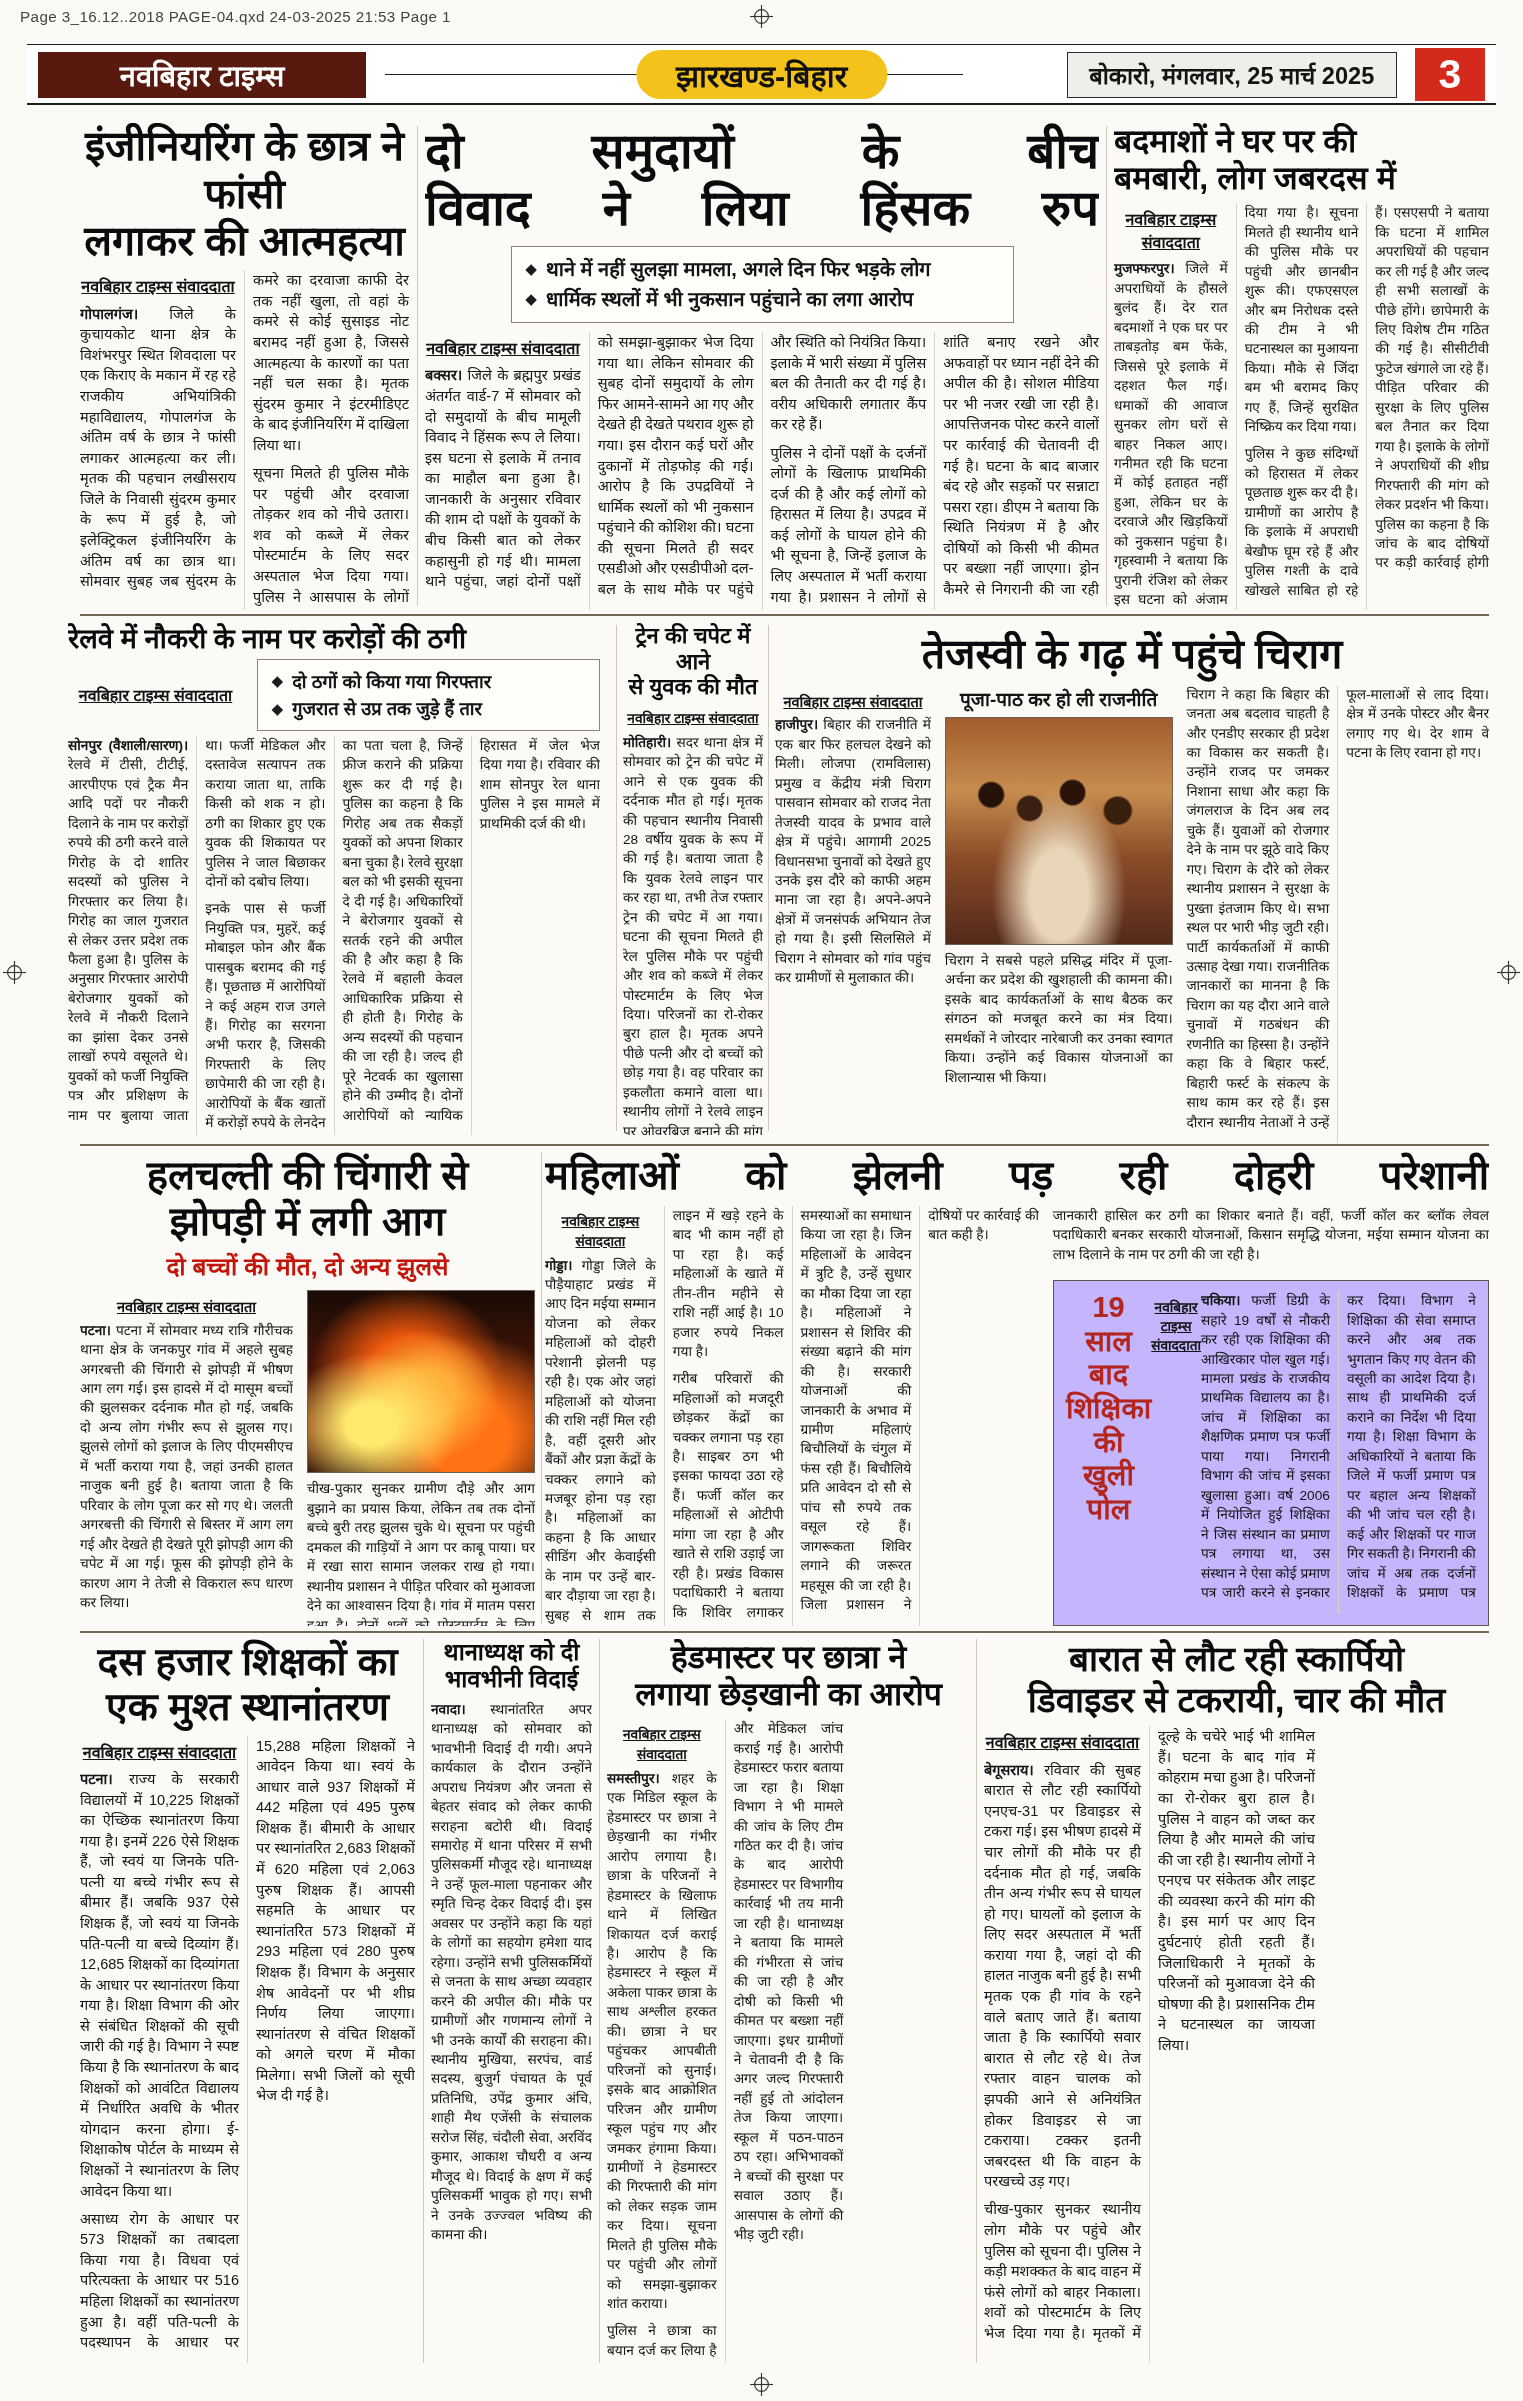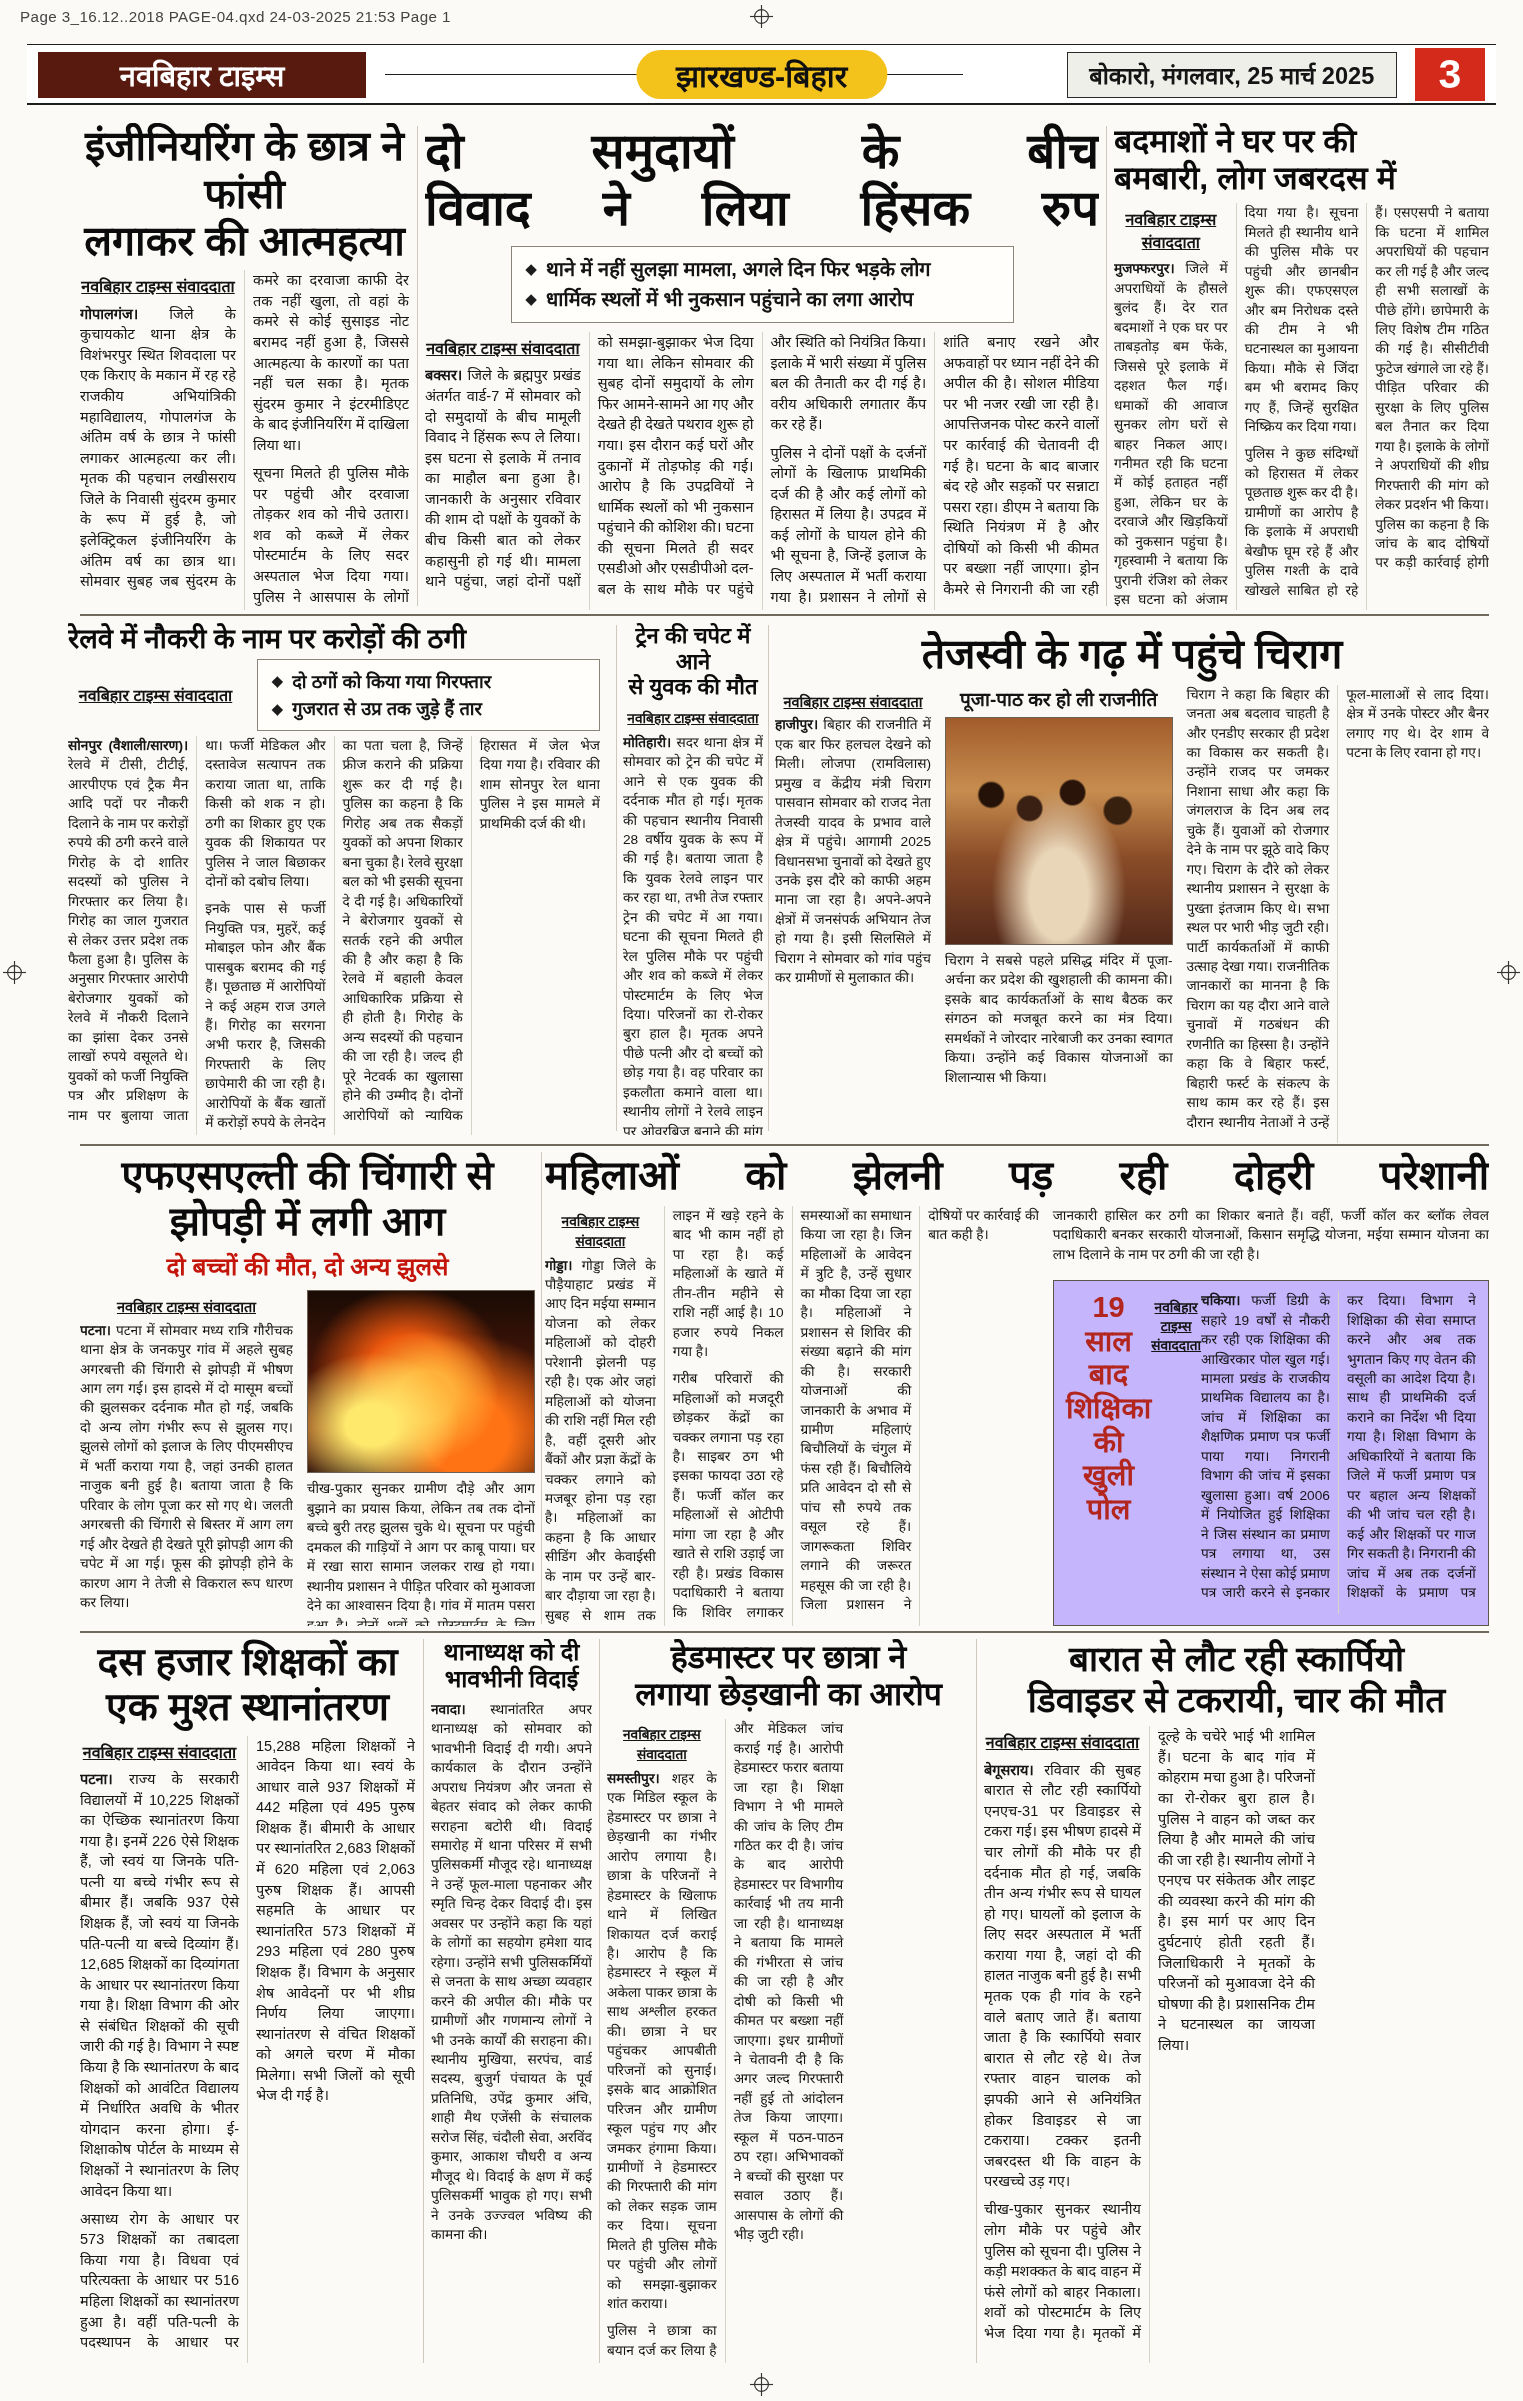--- a/index.html
+++ b/index.html
@@ -205,21 +205,21 @@
     </div>
     <div class="colflex" style="flex:1;">
       <div class="body cols-2 fs18 fill">
         <p><span>चिराग ने कहा कि बिहार की जनता अब बदलाव चाहती है और एनडीए सरकार ही प्रदेश का विकास कर सकती है। उन्होंने राजद पर जमकर निशाना साधा और कहा कि जंगलराज के दिन अब लद चुके हैं। युवाओं को रोजगार देने के नाम पर झूठे वादे किए गए। चिराग के दौरे को लेकर स्थानीय प्रशासन ने सुरक्षा के पुख्ता इंतजाम किए थे। सभा स्थल पर भारी भीड़ जुटी रही। पार्टी कार्यकर्ताओं में काफी उत्साह देखा गया। राजनीतिक जानकारों का मानना है कि चिराग का यह दौरा आने वाले चुनावों में गठबंधन की रणनीति का हिस्सा है। उन्होंने कहा कि वे बिहार फर्स्ट, बिहारी फर्स्ट के संकल्प के साथ काम कर रहे हैं। इस दौरान स्थानीय नेताओं ने उन्हें फूल-मालाओं से लाद दिया। क्षेत्र में उनके पोस्टर और बैनर लगाए गए थे। देर शाम वे पटना के लिए रवाना हो गए।</span></p>
       </div>
     </div>
   </div>
 </section>
 
 <section class="art" style="left:80px;top:1152px;width:455px;height:474px;">
-  <h2 class="hl center" style="font-size:40px;">एफएसएल्ती की चिंगारी से
+  <h2 class="hl center" style="font-size:40px;">हलचल्ती की चिंगारी से
 झोपड़ी में लगी आग</h2>
   <div class="subhead-red">दो बच्चों की मौत, दो अन्य झुलसे</div>
   <div class="row" style="margin-top:3px;">
     <div class="colflex" style="width:213px;">
       <div class="byline" style="font-size:14.5px;">नवबिहार टाइम्स संवाददाता</div>
       <div class="body fs18 fill">
         <p><b class="dateline">पटना।</b> <span>पटना में सोमवार मध्य रात्रि गौरीचक थाना क्षेत्र के जनकपुर गांव में अहले सुबह अगरबत्ती की चिंगारी से झोपड़ी में भीषण आग लग गई। इस हादसे में दो मासूम बच्चों की झुलसकर दर्दनाक मौत हो गई, जबकि दो अन्य लोग गंभीर रूप से झुलस गए। झुलसे लोगों को इलाज के लिए पीएमसीएच में भर्ती कराया गया है, जहां उनकी हालत नाजुक बनी हुई है। बताया जाता है कि परिवार के लोग पूजा कर सो गए थे। जलती अगरबत्ती की चिंगारी से बिस्तर में आग लग गई और देखते ही देखते पूरी झोपड़ी आग की चपेट में आ गई। फूस की झोपड़ी होने के कारण आग ने तेजी से विकराल रूप धारण कर लिया।</span></p>
       </div>
     </div>
     <div class="colflex" style="flex:1;">

